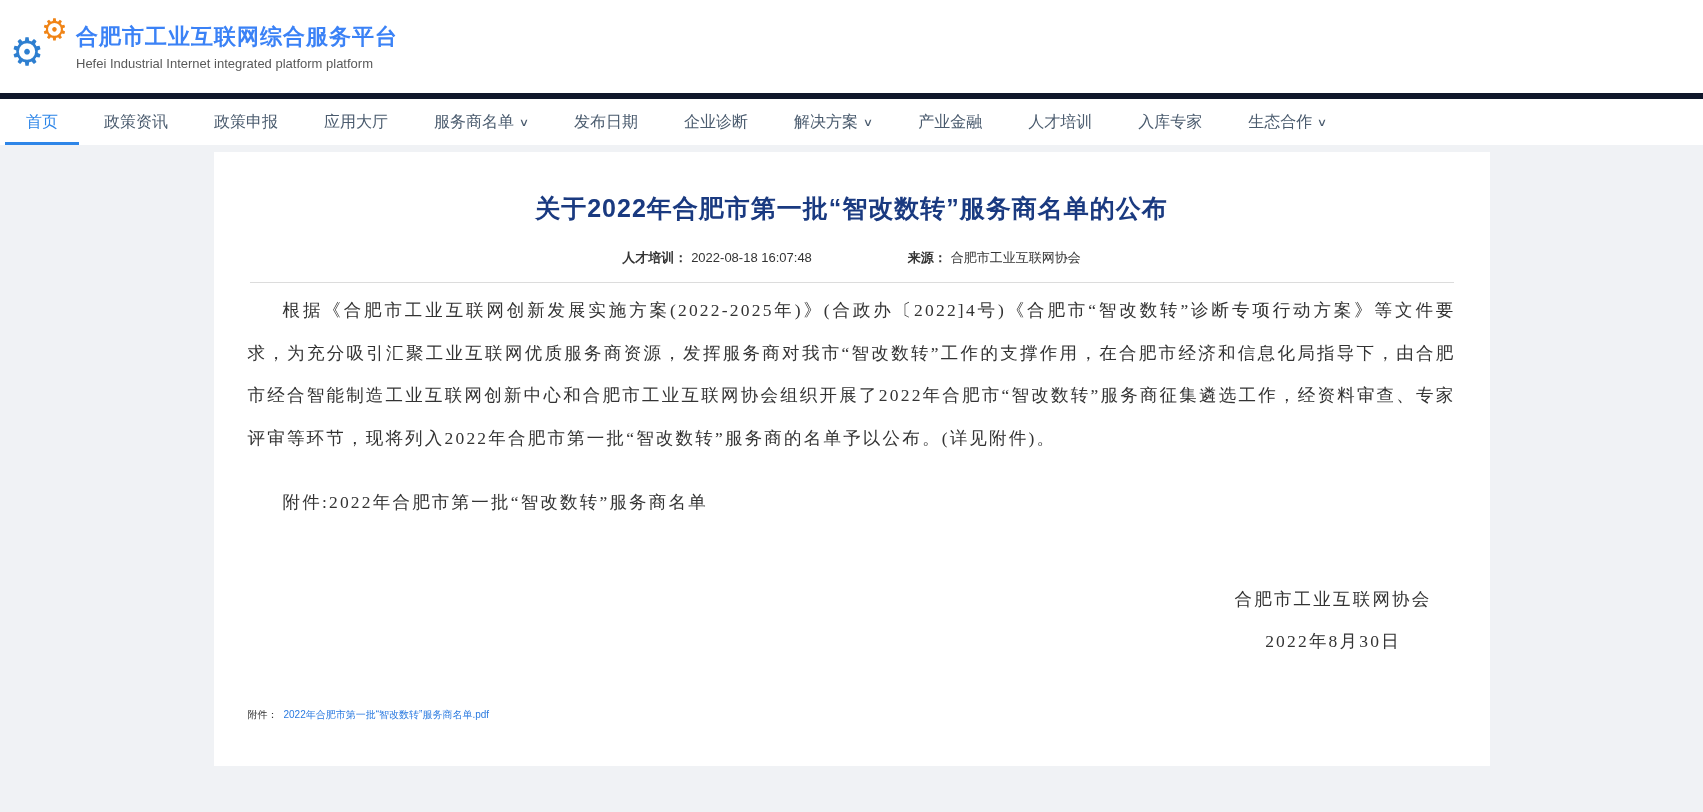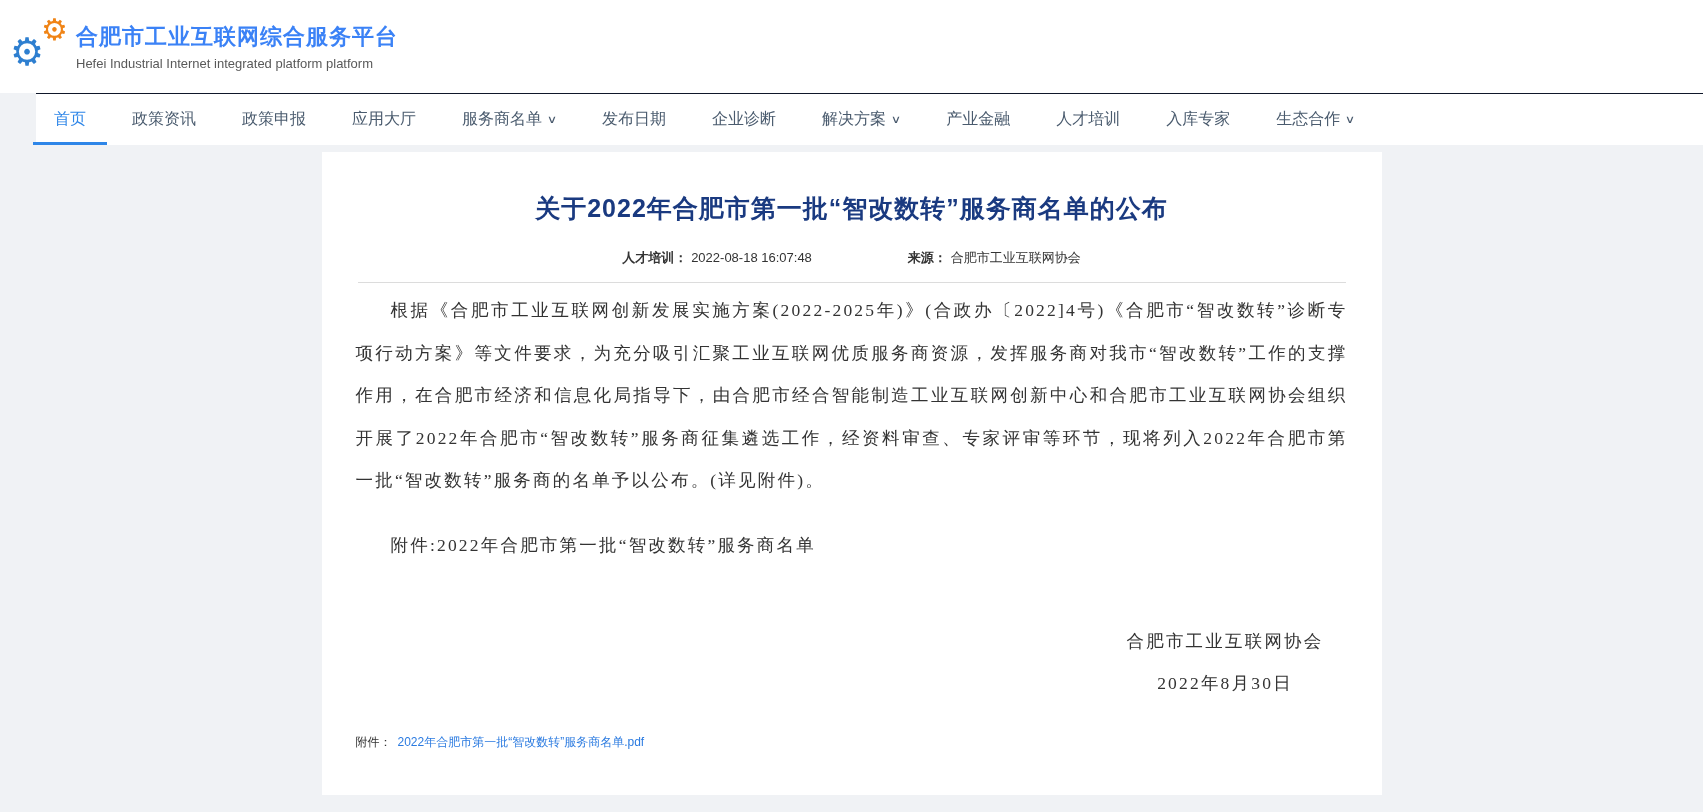--- a/index.html
+++ b/index.html
@@ -20,41 +20,40 @@
   .gear-blue   { font-size:38px; left:-2px; top:16px; color:#2e7fd0; }
   .gear-orange { font-size:30px; right:0px; top:-2px; color:#f08416; }
   .title-box { margin-left:8px; }
   .site-title {
     font-size:22px; font-weight:bold; color:#3b82f6; letter-spacing:1px;
   }
   .site-subtitle { font-size:13px; color:#595959; margin-top:4px; }
 
   
   .main-nav {
-    height:52px; background:#ffffff; border-top:1px solid #0f172a;
-    display:flex; align-items:stretch; padding:0 18px;
+    height:52px; background:#ffffff; border-top:6px solid #0f172a;
+    display:flex; align-items:stretch; padding:0 26px;
     box-shadow:0 1px 0 #e8eaed;
-    margin-left:36px;
   }
   .nav-item {
     position:relative; display:flex; align-items:center;
     margin-right:46px; font-size:16px; color:#4a5b6e; cursor:pointer;
     white-space:nowrap;
   }
   .nav-item .caret { font-size:11px; margin-left:6px; color:#4a5b6e; transform:scaleX(1.3); }
   .nav-item.active { color:#2e86e8; }
   .nav-item.active::after {
     content:""; position:absolute; left:50%; transform:translateX(-50%);
     bottom:0; width:74px; height:3px; background:#2e86e8;
   }
 
   
   .main-area { height:667px; background:#f0f2f5; padding-top:7px; }
   .card {
-    width:1060px; min-height:594px; margin:0 auto; background:#ffffff;
+    width:1276px; min-height:594px; margin:0 auto; background:#ffffff;
     padding:26px 34px 44px;
   }
   .article-title {
     margin:14px 0 24px; text-align:center;
     font-size:25px; font-weight:bold; color:#1a3a80; letter-spacing:1px;
   }
   .meta-row {
     display:flex; justify-content:center; gap:96px;
     font-size:13px; color:#333; margin-bottom:15px;
   }
@@ -67,21 +66,21 @@
     line-height:42.5px; text-align:justify; text-indent:2em;
   }
   .body-text p + p { margin-top:22px; }
 
   .signature {
     font-family:"Liberation Serif","DejaVu Serif",serif;
     font-size:17.5px; color:#333; letter-spacing:2.2px; line-height:42px;
     width:fit-content; margin:54px 24px 0 auto; text-align:center;
   }
 
-  .attachment-row { margin-top:30px; font-size:12px; color:#333; }
+  .attachment-row { margin-top:46px; font-size:10px; color:#333; }
   .attachment-row a { color:#2a7ae0; text-decoration:none; cursor:pointer; margin-left:6px; }
 </style>
 </head>
 <body>
 
 <header class="site-header">
   <div class="logo-box">
     <span class="gear gear-orange">⚙</span>
     <span class="gear gear-blue">⚙</span>
   </div>

